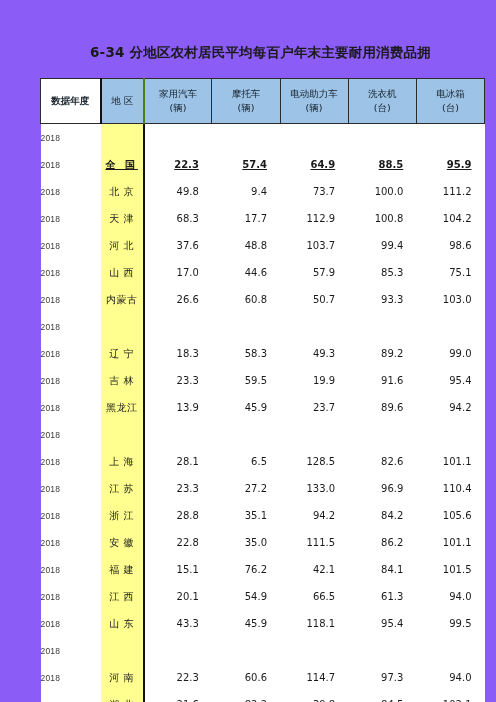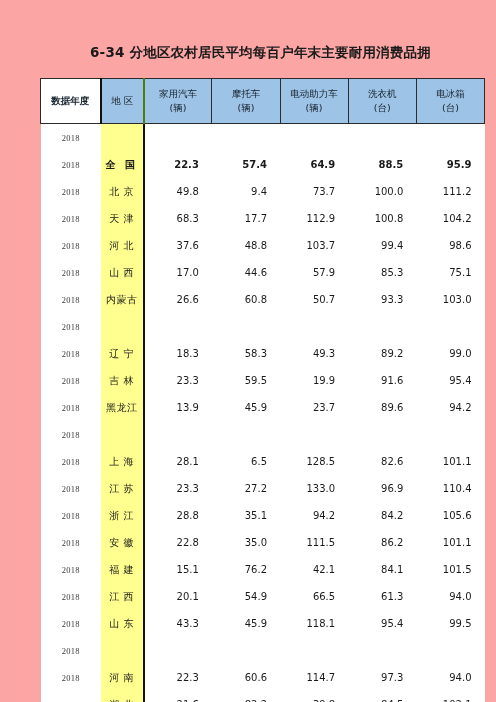--- a/index.html
+++ b/index.html
@@ -12,21 +12,21 @@
     height: 702px;
     overflow: hidden;
     font-family: "Liberation Serif", "DejaVu Serif", serif;
     color: #111111;
   }
 
   .page {
     position: relative;
     width: 496px;
     height: 702px;
-    background: #fca5a5;
+    background: #8b5cf6;
     overflow: hidden;
   }
 
   
   .title-wrap {
     position: absolute;
     left: 0;
     top: 44px;
     width: 496px;
     height: 24px;
@@ -90,23 +90,23 @@
 
   
   tbody td {
     height: 27px;
     padding: 0;
     border: 0;
     vertical-align: middle;
     font-size: 10.5px;
   }
   td.year {
-    text-align: right;
+    text-align: left;
     padding-right: 21px;
-    font-family: Liberation Serif, serif;
+    font-family: Liberation Sans, sans-serif;
     font-size: 8.5px;
     color: #3b3b3b;
     background: #ffffff;
     letter-spacing: 0.2px;
   }
   td.region {
     background: #ffff8f;
     text-align: center;
     font-family: "DejaVu Sans", "Liberation Sans", sans-serif;
     font-size: 10px;
@@ -119,20 +119,21 @@
     text-align: right;
     padding-right: 13px;
     font-family: "DejaVu Sans", "Liberation Sans", sans-serif;
     font-size: 10px;
     color: #1a1a1a;
     background: #ffffff;
   }
   tr.total td.region,
   tr.total td.num {
     font-weight: bold;
+    text-decoration: underline;
   }
   tr.total td.region { letter-spacing: 3px; }
   tr.spacer td.region { background: #ffff8f; }
   tr.spacer td.num { background: #ffffff; }
 </style>
 </head>
 <body>
 
 <div class="page">
 

